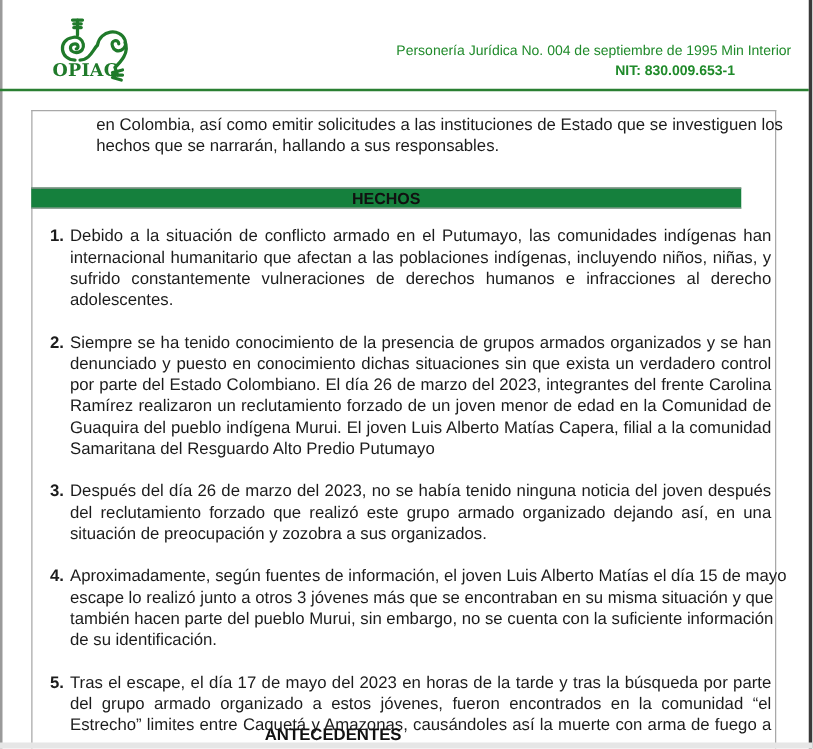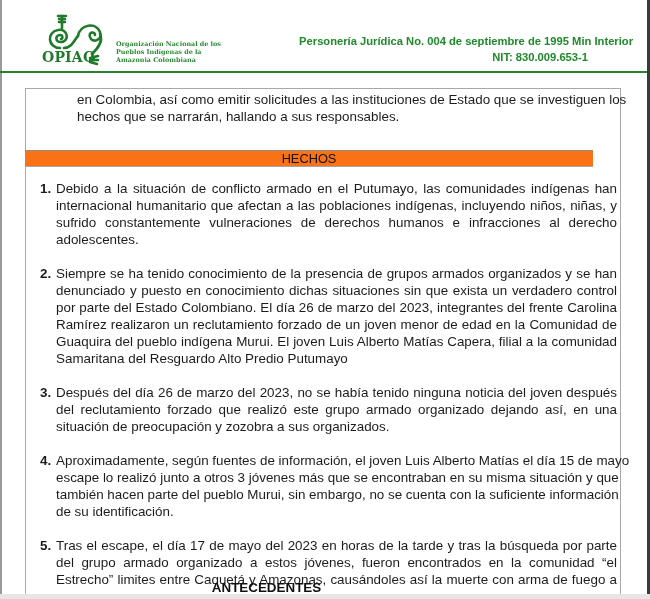--- a/index.html
+++ b/index.html
@@ -8,29 +8,29 @@
 
     .page-edge-left { position: absolute; left: 0; top: 0; width: 2px; height: 599px; background: #9a9a9a; }
     .page-edge-right { position: absolute; right: 0; top: 0; width: 3px; height: 599px; background: #3a3a3a; }
     .page-bottom { position: absolute; left: 0; bottom: 0; width: 650px; height: 5px; background: #e6e6e6; }
 
     .header { position: absolute; left: 0; top: 0; width: 650px; height: 72px; }
     .logo { position: absolute; left: 40px; top: 10px; width: 72px; height: 56px; }
     .logo-wordmark { position: absolute; left: 42px; top: 49px; font-family: "DejaVu Serif", serif; font-weight: bold; font-size: 14px; color: #1f7a2a; letter-spacing: 0.2px; }
     .org-name { position: absolute; left: 116px; top: 40px; font-family: "DejaVu Serif", serif; font-size: 6.4px; line-height: 8px; color: #2a8a34; font-weight: bold; }
     .org-name div { white-space: nowrap; }
-    .legal-line { position: absolute; right: 17px; top: 35px; font-size: 11.2px; font-weight: bold; color: #1f8a2a; text-align: center; white-space: nowrap; margin-left: 17px; }
+    .legal-line { position: absolute; right: 17px; top: 35px; font-size: 11.2px; font-weight: normal; color: #1f8a2a; text-align: center; white-space: nowrap; margin-left: 17px; }
     .nit-line { position: absolute; right: 62px; top: 51px; font-size: 11.2px; font-weight: bold; color: #1f8a2a; white-space: nowrap; }
     .header-rule { position: absolute; left: 0; top: 71px; width: 647px; height: 2px; background: #2a7f32; }
 
     .content-frame { position: absolute; left: 25px; top: 88px; width: 596px; height: 511px; border-left: 1px solid #a8a8a8; border-right: 1px solid #a8a8a8; border-top: 1px solid #a8a8a8; }
     .intro { position: absolute; left: 61px; top: 91px; width: 545px; font-size: 13.4px; line-height: 17px; color: #1c1c1c; margin-left: 16px; }
     .intro div { white-space: nowrap; }
 
-    .section-bar { position: absolute; left: 25px; top: 150px; width: 568px; height: 17px; background: #f97316; border-top: 1px solid #8e8e8e; border-bottom: 1px solid #a6a6a6; text-align: center; font-size: 12.8px; font-weight: normal; line-height: 15px; color: #111; }
+    .section-bar { position: absolute; left: 25px; top: 150px; width: 568px; height: 17px; background: #15803d; border-top: 1px solid #8e8e8e; border-bottom: 1px solid #a6a6a6; text-align: center; font-size: 12.8px; font-weight: bold; line-height: 15px; color: #111; }
 
     .facts { position: absolute; left: 32px; top: 180px; width: 585px; }
     .fact { position: relative; padding-left: 24px; font-size: 13.4px; line-height: 17px; color: #1c1c1c; margin-bottom: 17px; }
     .fact-num { position: absolute; left: 8px; top: 0; font-weight: bold; }
     .fact-line { display: block; text-align: justify; text-align-last: justify; white-space: nowrap; }
     .fact-line.last { text-align-last: left; }
 
     .subheading { position: absolute; left: 25px; top: 580px; width: 483px; text-align: center; font-size: 13.4px; font-weight: bold; color: #111; }
   </style>
 </head>
@@ -45,25 +45,20 @@
       <path d="M20 38 C 8 38, 6 22, 18 20 C 28 18, 30 32, 21 32 C 15 32, 15 25, 20 25 C 23 25, 23 29, 21 29"></path>
       <path d="M24 38 C 32 38, 34 30, 38 26"></path>
       <path d="M38 26 C 40 14, 56 12, 60 22 C 63 30, 52 34, 50 27 C 48 22, 55 21, 55 25"></path>
       <path d="M60 24 C 64 32, 56 40, 52 44 L 54 50"></path>
       <path d="M22 18 L 22 6"></path>
       <path d="M19 9 L 25 9 M 19 12 L 25 12 M 18 6 L 26 6"></path>
       <path d="M50 48 L 58 46 M 50 50 L 58 50 M 50 52 L 57 54"></path>
     </g>
   </svg>
   <div class="logo-wordmark">OPIAC</div>
-  <div class="org-name">
-    <div>Organización Nacional de los</div>
-    <div>Pueblos Indígenas de la</div>
-    <div>Amazonia Colombiana</div>
-  </div>
   <div class="legal-line">Personería Jurídica No. 004 de septiembre de 1995 Min Interior</div>
   <div class="nit-line">NIT: 830.009.653-1</div>
   <div class="header-rule"></div>
 </div>
 
 <div class="content-frame"></div>
 
 <div class="intro">
   <div>en Colombia, así como emitir solicitudes a las instituciones de Estado que se investiguen los</div>
   <div>hechos que se narrarán, hallando a sus responsables.</div>

